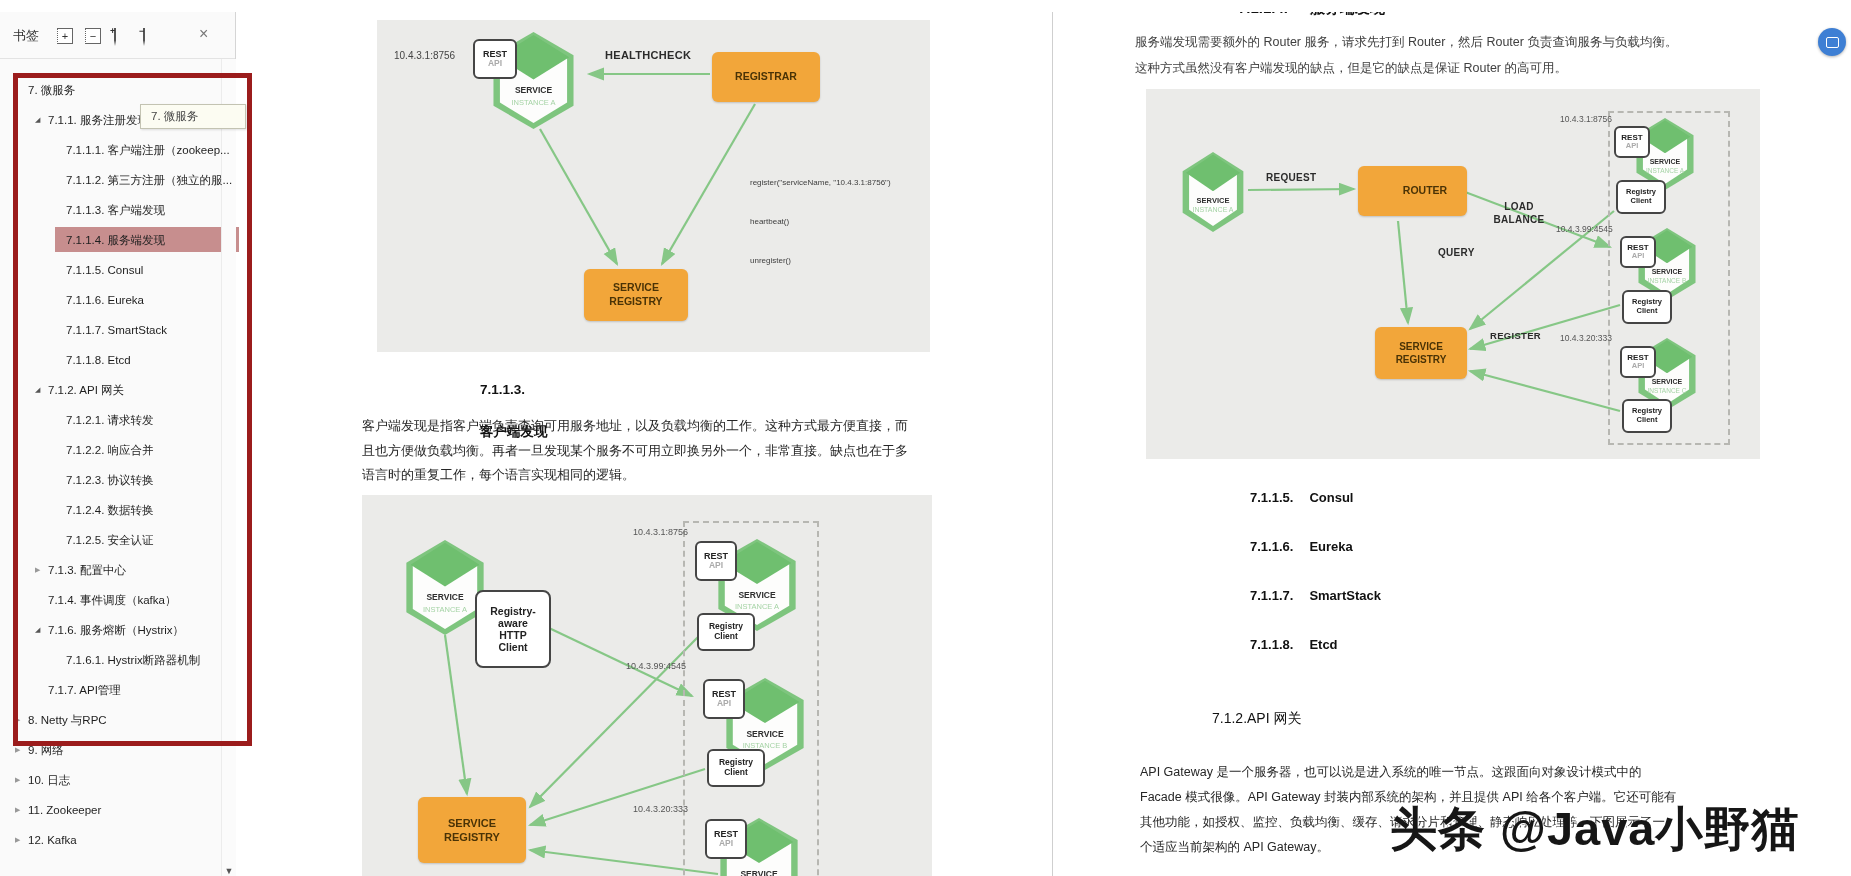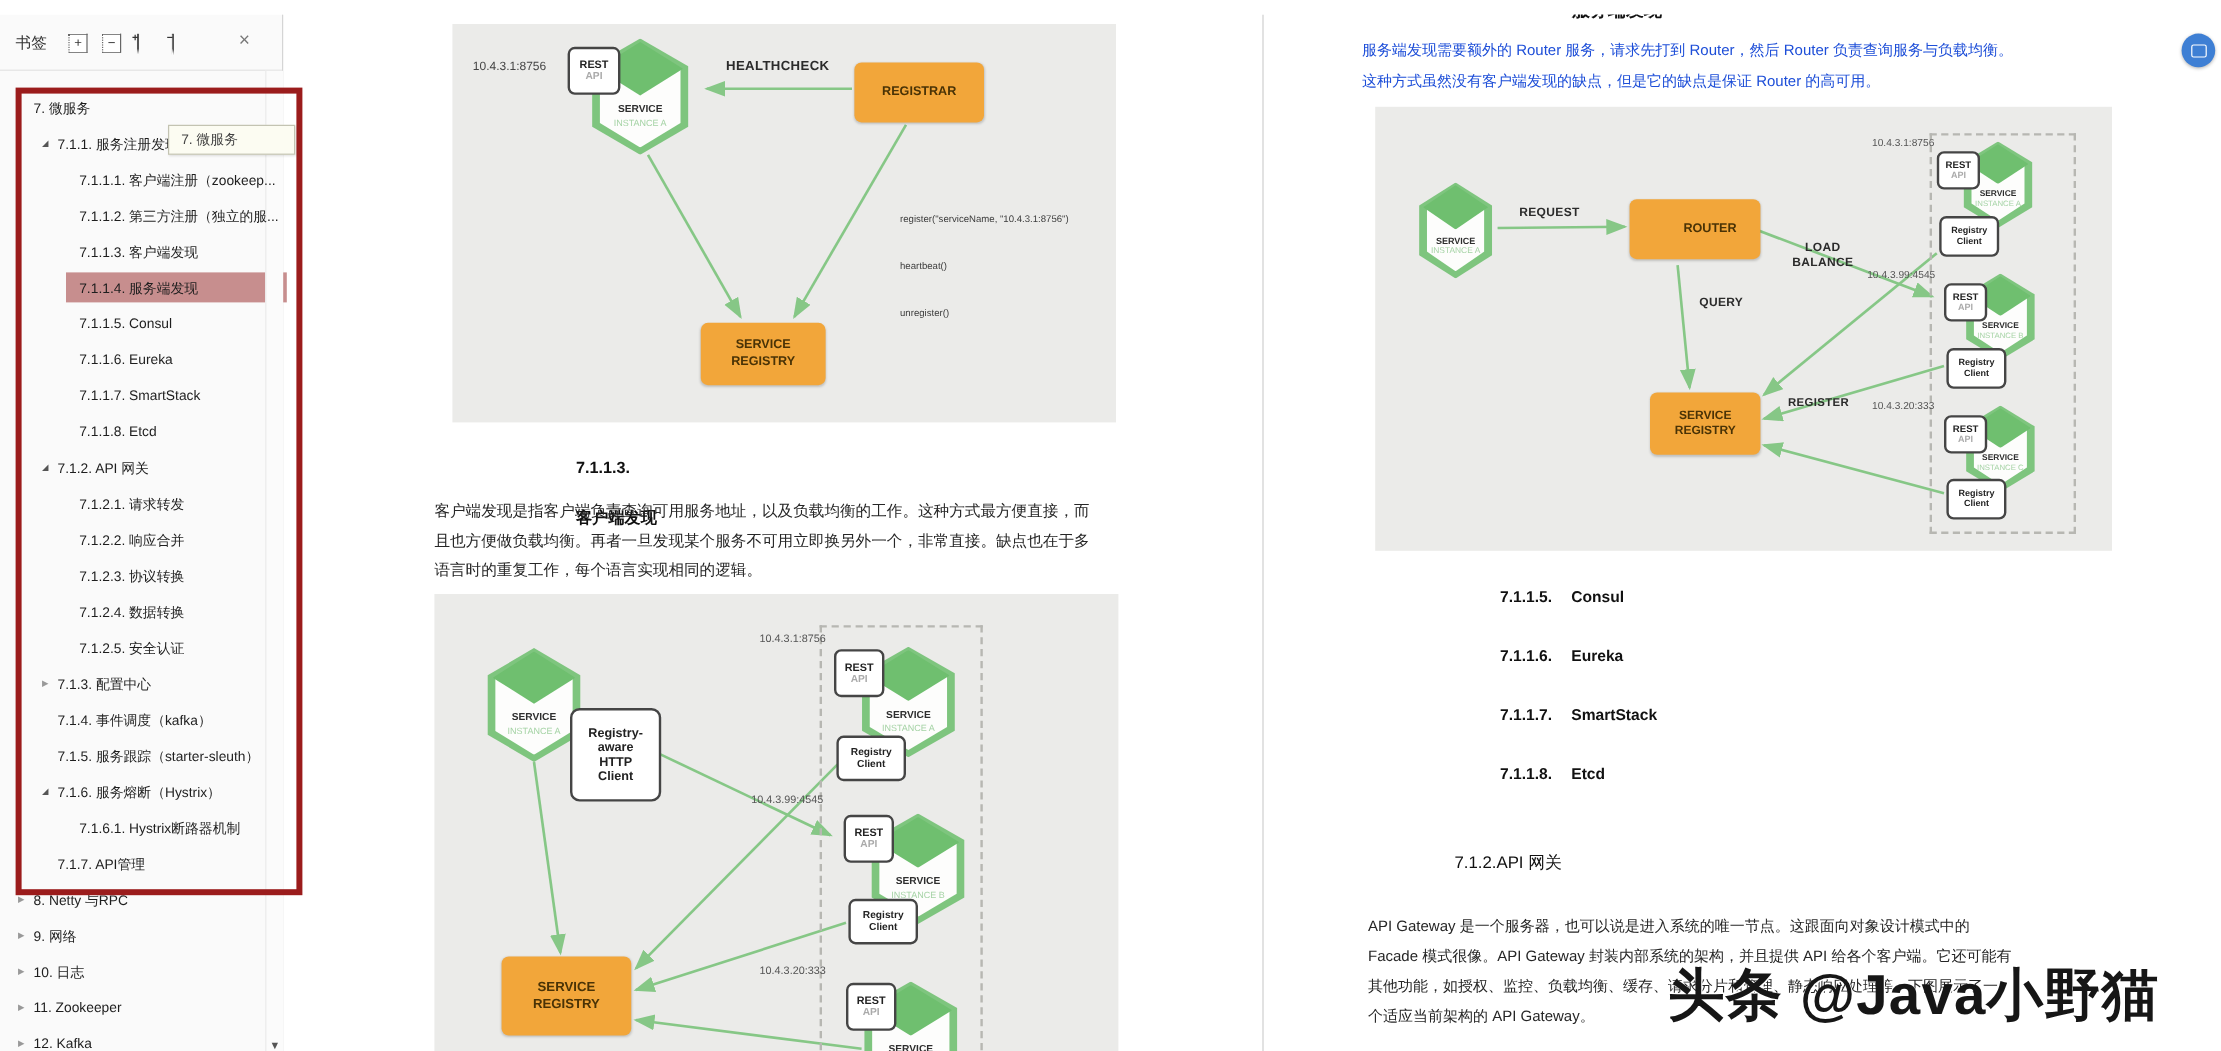--- a/index.html
+++ b/index.html
@@ -53,21 +53,21 @@
   .hi{position:absolute;left:7px;right:7px;top:6px;bottom:6px;background:#fdfdfc;
       clip-path:polygon(50% 0,96% 24%,96% 76%,50% 100%,4% 76%,4% 24%);}
   .hc{position:absolute;left:9%;right:9%;top:3%;height:46%;background:#6fbf6f;
       clip-path:polygon(50% 0,100% 50%,50% 100%,0 50%);}
   .ht1{position:absolute;left:0;right:0;top:55%;text-align:center;font-weight:bold;font-size:8.5px;color:#2e2e2e;}
   .ht2{position:absolute;left:0;right:0;top:68%;text-align:center;font-weight:normal;font-size:7.5px;color:#a5d3a5;}
   .dashedrect{position:absolute;border:2px dashed #b7b7b2;}
   .codeblk{position:absolute;font-size:8px;color:#3d3d3d;line-height:13px;white-space:pre;}
   .h1blk{position:absolute;display:flex;gap:26px;font-weight:bold;font-size:13.5px;color:#111;}
   .parablk{position:absolute;font-size:13px;line-height:24.5px;color:#262626;white-space:nowrap;}
-  .p2para{position:absolute;font-size:12.5px;line-height:26px;color:#1d4ed8;white-space:nowrap;}
+  .p2para{position:absolute;font-size:12.5px;line-height:26px;color:#404040;white-space:nowrap;}
   .p2para2{position:absolute;font-size:12.5px;line-height:25px;color:#262626;white-space:nowrap;}
   .subhead{position:absolute;display:flex;gap:16px;font-weight:bold;font-size:13px;color:#111;}
   .apihead{position:absolute;display:flex;gap:0;font-weight:normal;font-size:14px;color:#111;}
   .cuthead{position:absolute;display:flex;gap:22px;font-weight:bold;font-size:15px;color:#111;}
   .watermark{position:absolute;font-size:47px;font-weight:bold;color:#161616;letter-spacing:1px;
              white-space:nowrap;text-shadow:1px 1px 0 #fff;}
   .floatbtn{position:absolute;left:1818px;top:16px;width:28px;height:28px;border-radius:50%;
             background:#3e7fd4;box-shadow:0 1px 3px rgba(0,0,0,.3);cursor:pointer;}
   .fb-glyph{position:absolute;left:8px;top:9px;width:11px;height:9px;border:1.5px solid #fff;border-radius:2px;}
   .hscroll{position:absolute;left:0;top:866px;width:1851px;height:10px;background:#f3f3f3;border-top:1px solid #dcdcdc;}
@@ -165,24 +165,20 @@
         </div>
         <div class="trow lv2">
           <span class="tw collapsed">▶</span>
           <span class="tlabel">7.1.3. 配置中心</span>
         </div>
         <div class="trow lv2">
           <span class="tw none"></span>
           <span class="tlabel">7.1.4. 事件调度（kafka）</span>
         </div>
         <div class="trow lv2">
-          <span class="tw none"></span>
-          <span class="tlabel">7.1.5. 服务跟踪（starter-sleuth）</span>
-        </div>
-        <div class="trow lv2">
           <span class="tw expanded">◢</span>
           <span class="tlabel">7.1.6. 服务熔断（Hystrix）</span>
         </div>
         <div class="trow lv3">
           <span class="tw none"></span>
           <span class="tlabel">7.1.6.1. Hystrix断路器机制</span>
         </div>
         <div class="trow lv2">
           <span class="tw none"></span>
           <span class="tlabel">7.1.7. API管理</span>
@@ -377,21 +373,21 @@
       <div class="ht2" style="font-size:7px;">INSTANCE A</div>
     </div>
     <span class="dlab" style="left:120px;top:83px;">REQUEST</span>
     <div class="obox" style="left:212px;top:77px;width:84px;height:50px;padding-left:25px;">
       <span>ROUTER</span>
     </div>
     <div class="dlab" style="left:342px;top:111px;width:62px;text-align:center;line-height:13px;">
       <div>LOAD</div>
       <div>BALANCE</div>
     </div>
-    <span class="dlab" style="left:270px;top:158px;">QUERY</span>
+    <span class="dlab" style="left:292px;top:158px;">QUERY</span>
     <div class="obox" style="left:229px;top:238px;width:92px;height:52px;font-size:10px;">
       <span>SERVICE</span>
       <span>REGISTRY</span>
     </div>
     <span class="dlab" style="left:344px;top:241px;font-size:9.5px;">REGISTER</span>
 
     <span class="ip" style="left:414px;top:25px;font-size:8.5px;">10.4.3.1:8756</span>
     <div class="hex" style="left:488px;top:29px;width:62px;height:72px;">
       <div class="hb"></div>
         <div class="hi"></div>

